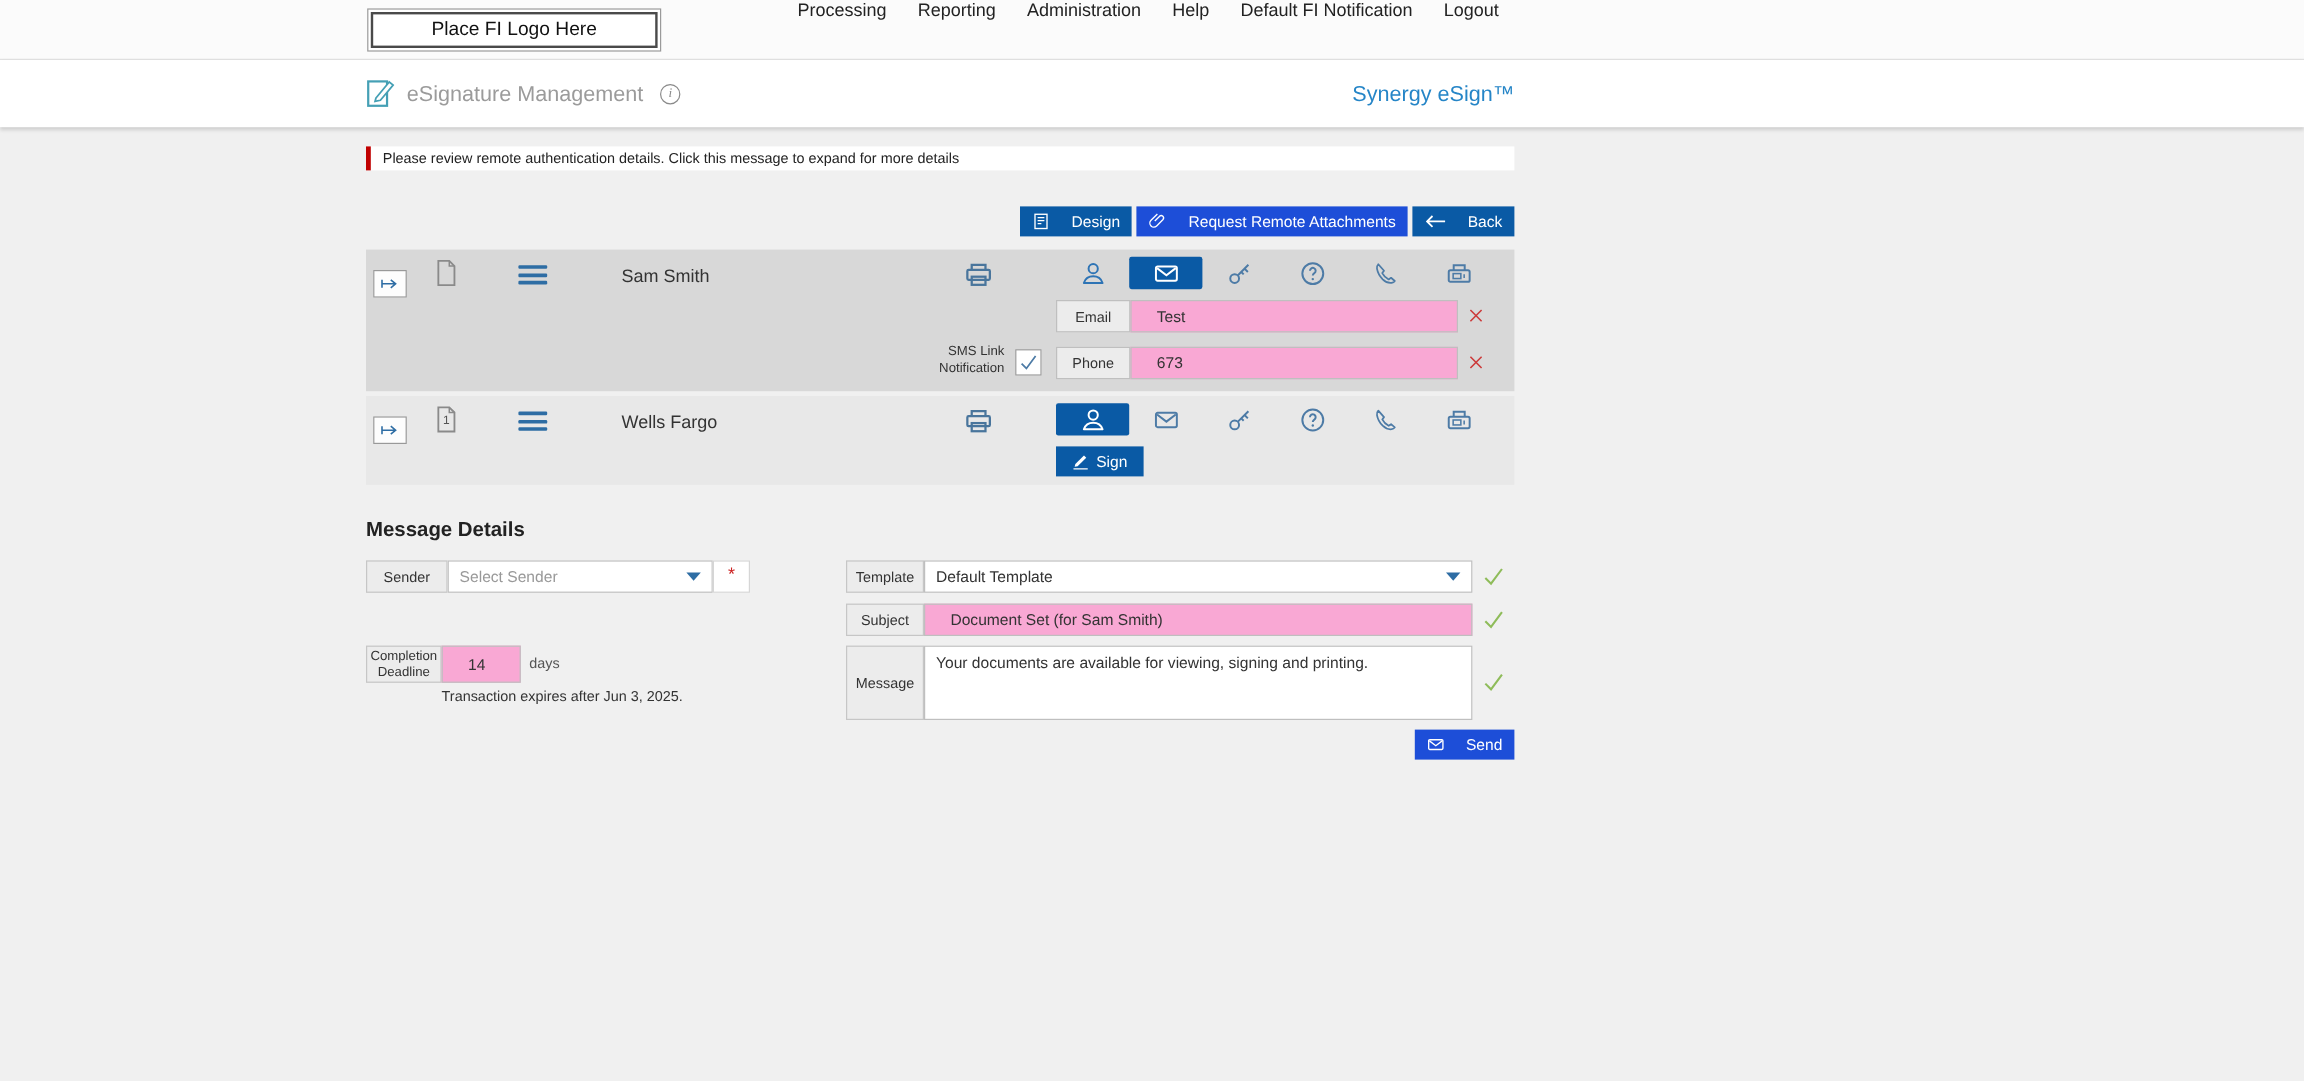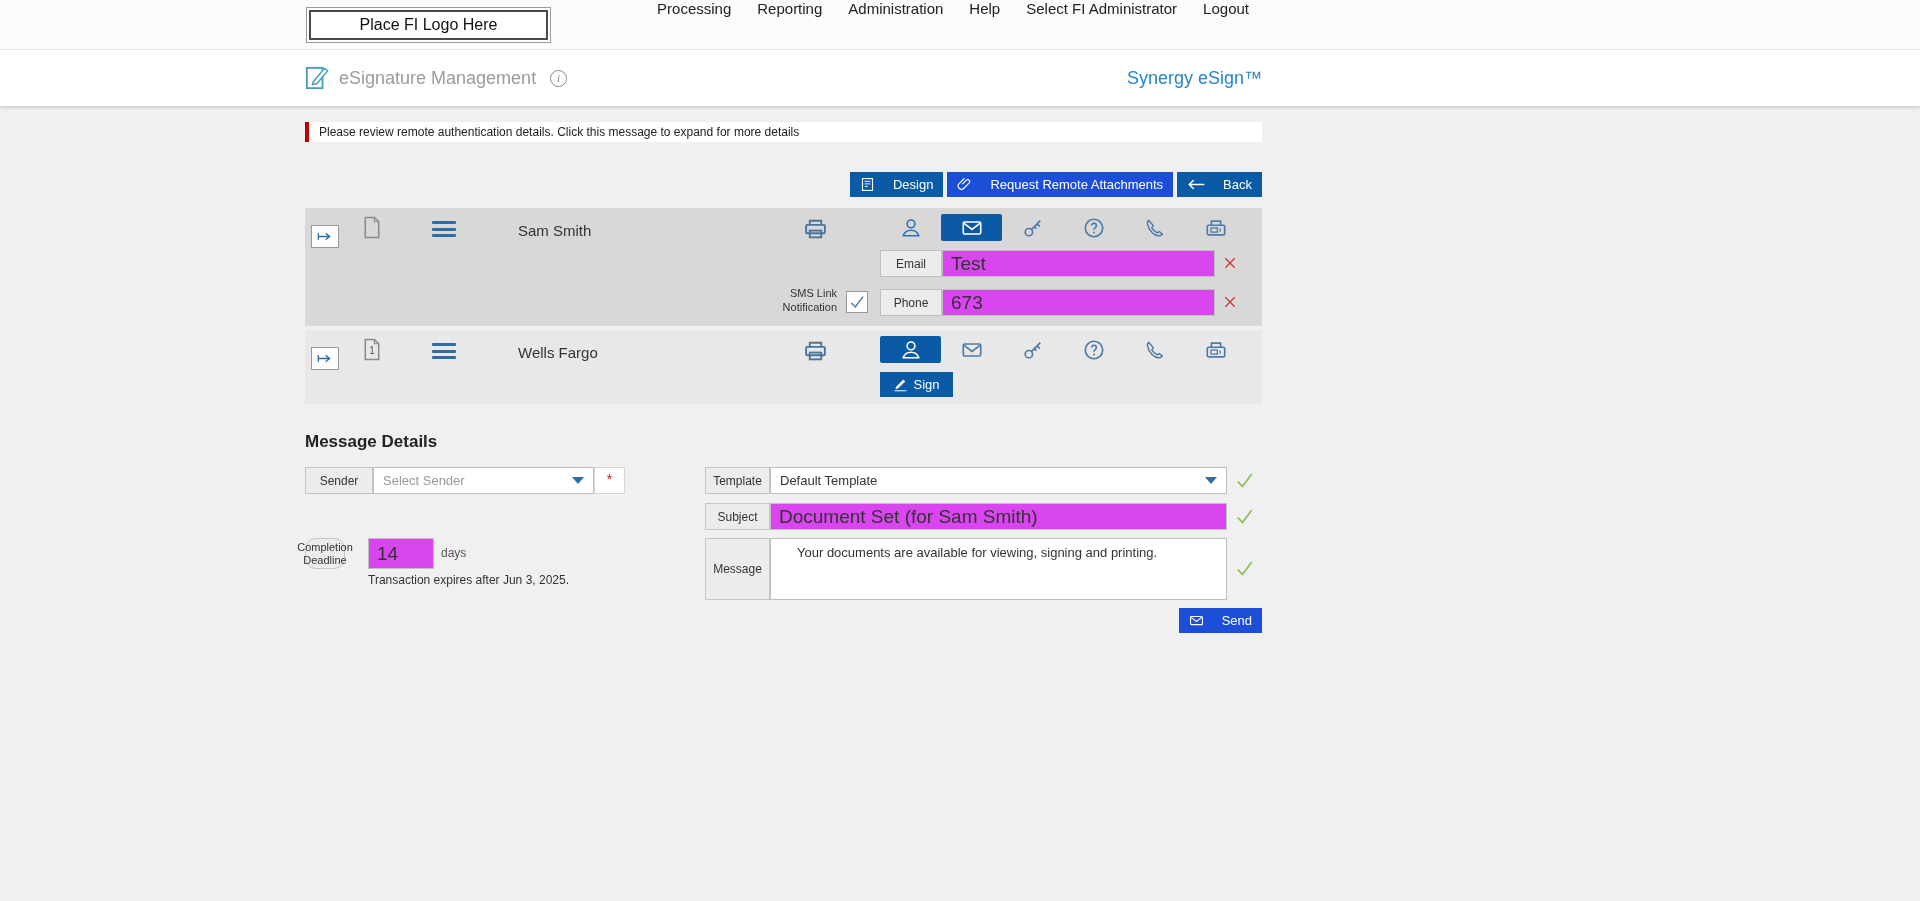--- a/index.html
+++ b/index.html
@@ -48,21 +48,21 @@
   .drag-handle span { height:3px; background:#2e6da4; border-radius:1px; }
   .rname { position:absolute; left:213px; top:14px; font-size:15px; color:#333; }
   .print-btn { position:absolute; left:498px; top:7px; width:26px; height:26px; background:none; border:none; color:#49759c; cursor:pointer; padding:0; }
   .print-btn .ic { width:25px; height:25px; display:block; }
   .authrow { position:absolute; left:575px; top:6px; display:flex; }
   .authslot { width:61px; height:27px; display:flex; align-items:center; justify-content:center; color:#4d7ba6; cursor:pointer; }
   .authslot .ic { width:22px; height:22px; display:block; }
   .authslot.selected { background:#0a5aa5; border-radius:2px; color:#fff; }
   .authslot.tint { color:#2e74b5; }
   .fieldlbl { position:absolute; width:62px; height:27px; background:#ececec; border:1px solid #bfbfbf; display:flex; align-items:center; justify-content:center; font-size:12px; color:#333; }
-  .fieldinput { position:absolute; height:27px; background:#d946ef; border:1px solid #bfbfbf; font-size:19px; color:#333; padding:0 8px; font-family:inherit; outline:none; }
+  .fieldinput { position:absolute; height:27px; background:#f9a8d4; border:1px solid #bfbfbf; font-size:13px; color:#333; padding:0 21px; font-family:inherit; outline:none; }
   .xbtn { position:absolute; width:16px; height:16px; color:#cc3a3a; background:none; border:none; cursor:pointer; padding:0; }
   .xbtn .ic { width:16px; height:16px; display:block; }
   .sms-lbl { position:absolute; left:440px; top:78px; width:92px; text-align:right; font-size:11px; color:#333; line-height:14px; }
   .sms-chk { position:absolute; left:541px; top:83px; width:22px; height:22px; background:#fff; border:1px solid #9a9a9a; display:flex; align-items:center; justify-content:center; color:#4d7ba6; cursor:pointer; }
   .sms-chk .ic { width:16px; height:16px; display:block; }
   .sign-btn { position:absolute; left:575px; top:42px; width:73px; justify-content:center; gap:5px; }
 
   
   .mdheading { font-size:17px; font-weight:700; color:#222; margin:28px 0 15px 0; font-family:inherit; }
   .mdform { position:relative; height:182px; }
@@ -70,21 +70,21 @@
   .lblbox .l2 { font-size:11px; line-height:13px; }
   .selbox { position:absolute; height:27px; background:#fff; border:1px solid #bfbfbf; display:flex; align-items:center; padding:0 9px; font-size:13px; color:#333; cursor:pointer; }
   .selbox .caret { margin-left:auto; width:0; height:0; border-left:6px solid transparent; border-right:6px solid transparent; border-top:7px solid #2e6da4; }
   .placeholder-txt { color:#999; }
   .reqbox { position:absolute; left:289px; top:0; width:31px; height:27px; background:#fff; border:1px solid #d6d6d6; display:flex; align-items:flex-start; justify-content:center; }
   .reqbox span { color:#cc2222; font-size:15px; line-height:15px; padding-top:3px; }
   .days { position:absolute; left:136px; top:79px; font-size:12px; color:#555; }
   .note { position:absolute; left:63px; top:106px; font-size:12px; color:#333; }
   .validchk { position:absolute; width:19px; height:19px; color:#8fbc5a; }
   .validchk .ic { width:19px; height:19px; display:block; }
-  .msgarea { position:absolute; background:#fff; border:1px solid #bfbfbf; font-size:13px; color:#333; padding:6px 26px; font-family:inherit; resize:none; outline:none; }
+  .msgarea { position:absolute; background:#fff; border:1px solid #bfbfbf; font-size:13px; color:#333; padding:6px 9px; font-family:inherit; resize:none; outline:none; }
   .sendbtn { position:absolute; right:0; top:141px; }
 </style>
 </head>
 <body>
 
 <svg width="0" height="0" style="position:absolute" aria-hidden="true">
   <defs>
     <symbol id="i-person" viewBox="0 0 24 24">
         <circle cx="12" cy="7.5" r="4.2" fill="none" stroke="currentColor" stroke-width="1.8"></circle>
         <path d="M3.5 20.5c1.7-5 6.3-6 8.5-6s6.8 1 8.5 6z" fill="none" stroke="currentColor" stroke-width="1.8" stroke-linejoin="round"></path>
@@ -154,21 +154,21 @@
 <div class="topbar">
   <div class="container topbar-inner">
     <div class="logo-box">
       <div class="logo-box-inner">Place FI Logo Here</div>
     </div>
     <nav class="topnav">
       <a>Processing</a>
       <a>Reporting</a>
       <a>Administration</a>
       <a>Help</a>
-      <a>Select FI Administrator</a>
+      <a>Default FI Notification</a>
       <a>Logout</a>
     </nav>
   </div>
 </div>
 
 <header class="appheader">
   <div class="container apphdr-inner">
     <div class="apphdr-title">
       <span class="esign-ic">
           <svg class="ic" viewBox="0 0 26 28">
@@ -372,21 +372,21 @@
 
       <div class="lblbox" style="left:0;top:0;width:68px;height:27px;">Sender</div>
       <div class="selbox" style="left:68px;top:0;width:221px;">
         <span class="placeholder-txt">Select Sender</span>
         <span class="caret"></span>
       </div>
       <div class="reqbox">
           <span>*</span>
         </div>
 
-      <div class="lblbox" style="left:0;top:71px;width:40px;height:31px;border-radius:11px;">
+      <div class="lblbox" style="left:0;top:71px;width:63px;height:31px;">
         <span class="l2">Completion</span>
         <span class="l2">Deadline</span>
       </div>
       <input class="fieldinput" style="left: 63px; top: 71px; width: 66px; height: 31px;" value="14">
       <span class="days">days</span>
       <div class="note">Transaction expires after Jun 3, 2025.</div>
 
       <div class="lblbox" style="left:400px;top:0;width:65px;height:27px;">Template</div>
       <div class="selbox" style="left:465px;top:0;width:457px;">
         <span>Default Template</span>

